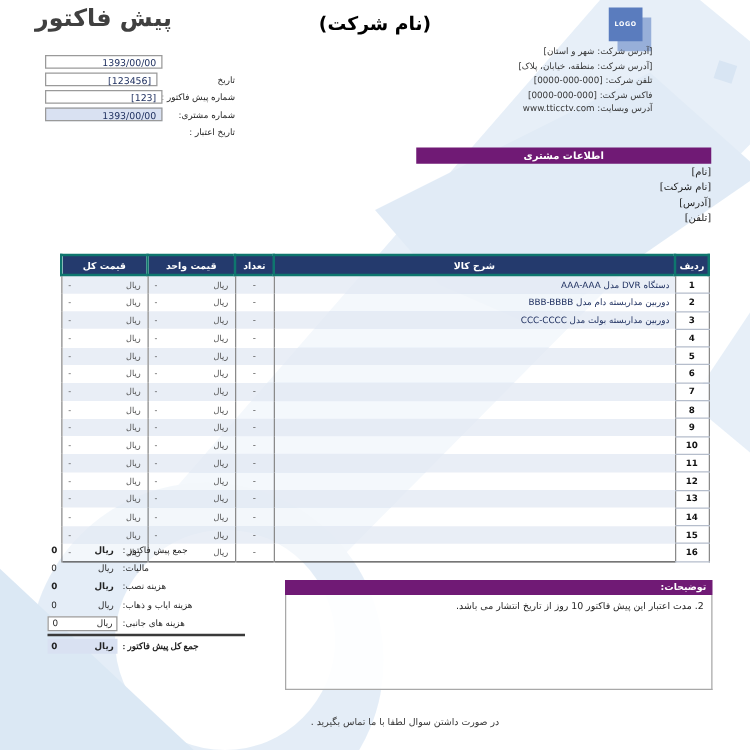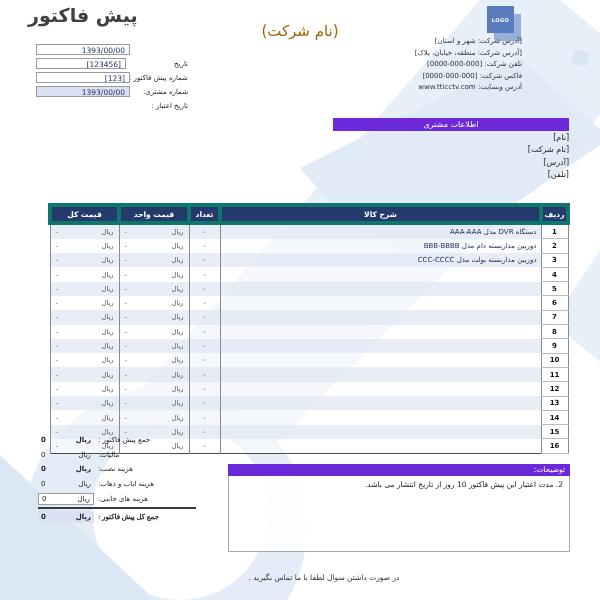--- a/index.html
+++ b/index.html
@@ -6,47 +6,47 @@
   body{
     width:600px;height:600px;background:#ffffff;position:relative;overflow:hidden;
     font-family:"DejaVu Sans",sans-serif;color:#222;
   }
   .abs{position:absolute;}
   #watermark{position:absolute;left:0;top:0;width:600px;height:600px;z-index:0;}
   #sheet{position:absolute;left:0;top:0;width:600px;height:600px;z-index:1;}
 
   
   .doc-title{left:28px;top:4px;font-size:19px;font-weight:bold;color:#404040;direction:rtl;}
-  .company-name{left:230px;top:22px;width:140px;text-align:center;font-size:15px;font-weight:normal;color:#a16207;direction:rtl;}
+  .company-name{left:230px;top:10px;width:140px;text-align:center;font-size:15px;font-weight:bold;color:#000000;direction:rtl;}
   .logo-wrap{left:486px;top:5px;width:40px;height:40px;}
   .logo-back{position:absolute;left:8px;top:9px;width:27px;height:27px;background:#97afd9;}
   .logo-front{position:absolute;left:1px;top:1px;width:27px;height:27px;background:#5a7cbe;
     display:flex;align-items:center;justify-content:center;font-size:5px;font-weight:bold;color:#fff;letter-spacing:.5px;}
 
   
   .company-info{right:78px;top:36px;width:180px;direction:rtl;text-align:right;font-size:7px;line-height:11.5px;color:#333;}
 
   
   .meta{left:36px;top:42px;width:152px;}
   .meta-row{display:flex;align-items:center;height:14px;}
   .meta-box{width:94px;height:11px;border:1px solid #9a9a9a;background:#fff;
     font-size:7.5px;line-height:11px;color:#1f3060;text-align:right;padding-left:2px;padding-right:4px;box-sizing:border-box;direction:ltr;}
   .meta-box.hl{background:#d9e1f2;}
   .meta-label{flex:1;font-size:7px;color:#222;direction:rtl;text-align:right;white-space:nowrap;padding-left:3px;margin-top:29px;}
 
   
   .customer{left:333px;top:118px;width:236px;}
-  .sec-bar{background:#6d28d9;color:#fff;font-weight:normal;font-size:8px;height:13px;line-height:13px;text-align:center;direction:rtl;}
+  .sec-bar{background:#701a75;color:#fff;font-weight:bold;font-size:8px;height:13px;line-height:13px;text-align:center;direction:rtl;}
   .customer-fields{direction:rtl;text-align:right;font-size:8px;line-height:12.4px;color:#222;margin-top:1px;}
 
   
   .items{left:48px;top:203px;width:519px;}
   table{border-collapse:collapse;table-layout:fixed;width:519px;direction:rtl;}
   th,td{padding:0;overflow:hidden;white-space:nowrap;}
-  thead th{background:#243a6d;color:#fff;font-size:7.5px;font-weight:bold;height:14px;border:4px solid #0f766e;}
+  thead th{background:#243a6d;color:#fff;font-size:7.5px;font-weight:bold;height:14px;border:2px solid #0f766e;}
   tbody td{height:13.3px;border-left:1px solid #8a8a8a;border-right:1px solid #8a8a8a;font-size:7px;}
   tbody tr:nth-of-type(odd) td{background:rgba(229,235,244,0.85);}
   tbody tr:nth-of-type(even) td{background:rgba(255,255,255,0.55);}
   table{border:1px solid #4a4a4a;}
   col.c-no{width:27px;} col.c-desc{width:321px;} col.c-qty{width:31px;} col.c-unit{width:70px;} col.c-total{width:69px;}
   td.no{text-align:center;font-weight:bold;color:#111;border-bottom:1px solid #b5bdcb;background:rgba(255,255,255,0.9)!important;}
   td.desc{text-align:right;padding-right:4px;color:#1f3060;}
   td.qty{text-align:center;color:#555;}
   .pricecell{display:flex;direction:ltr;justify-content:space-between;padding:0 5px;color:#4d4d4d;font-size:6.5px;}
 

